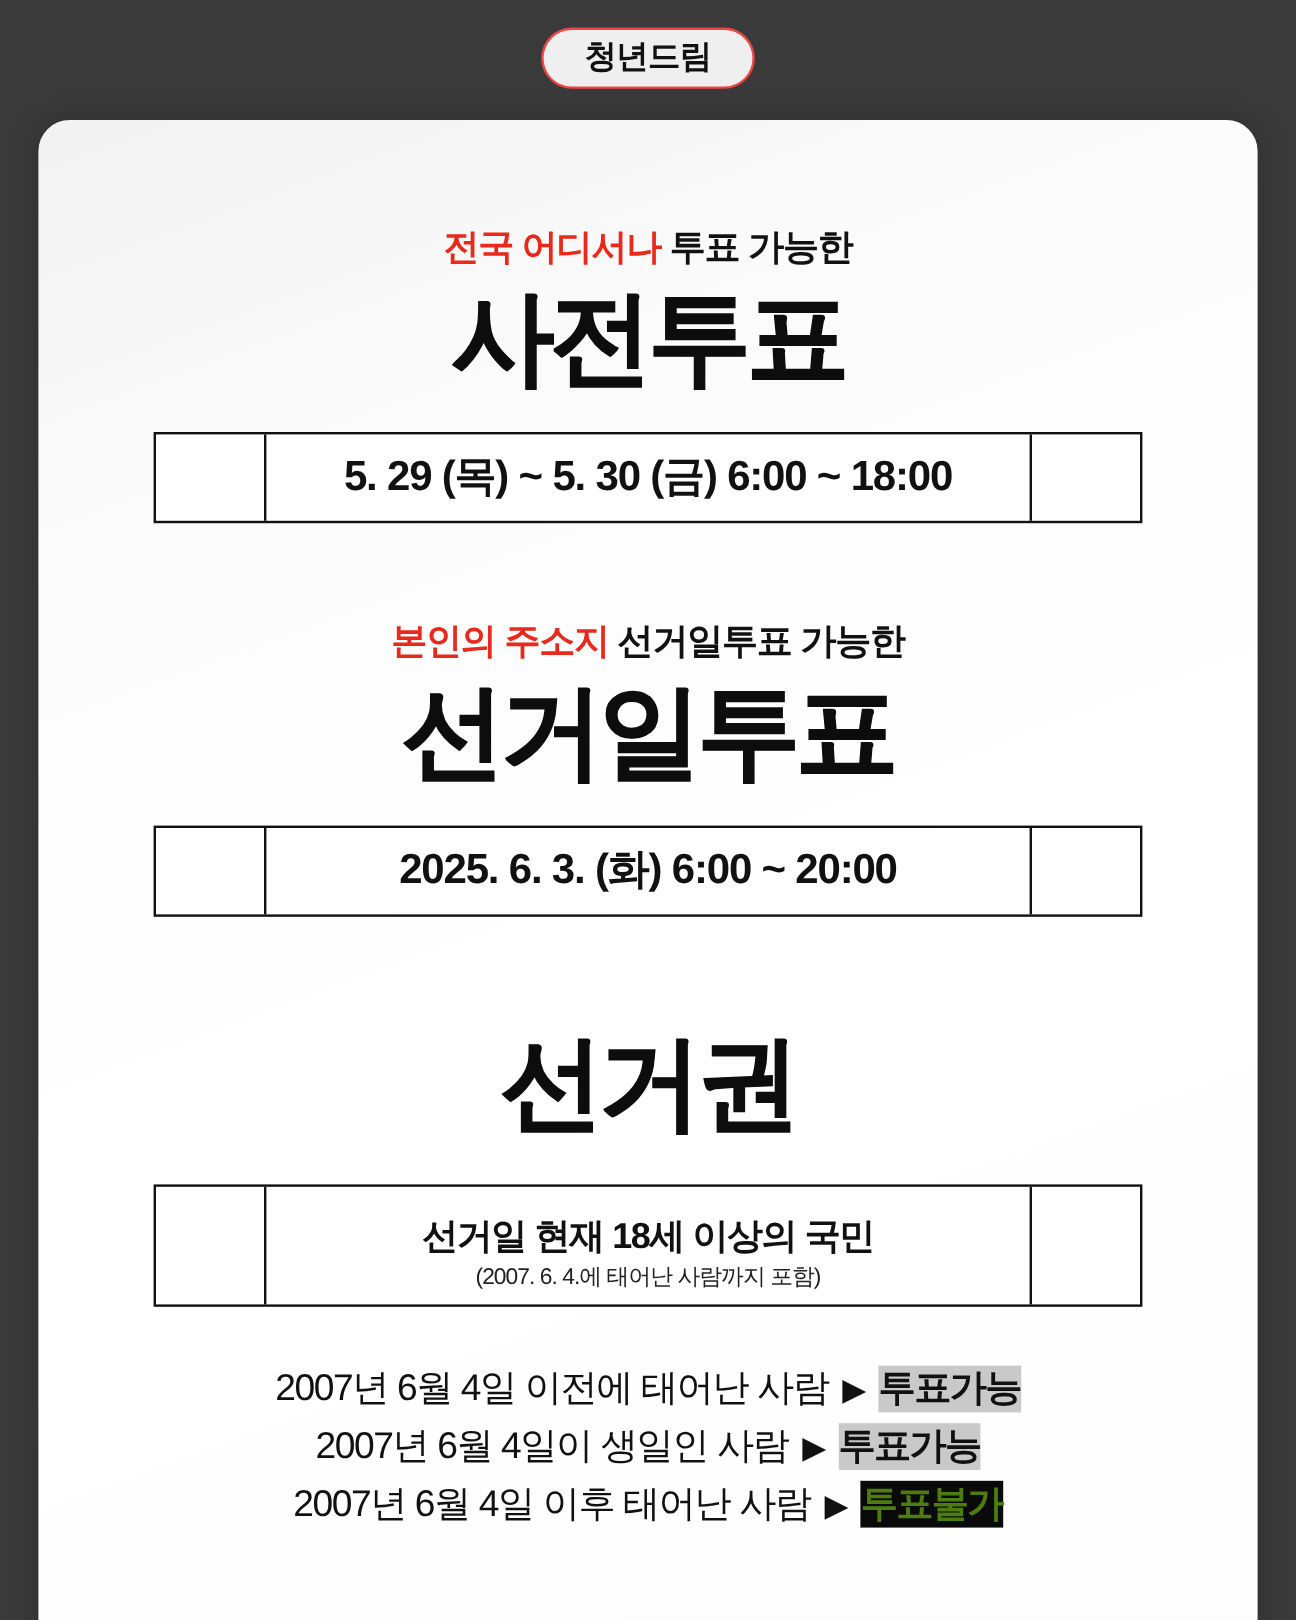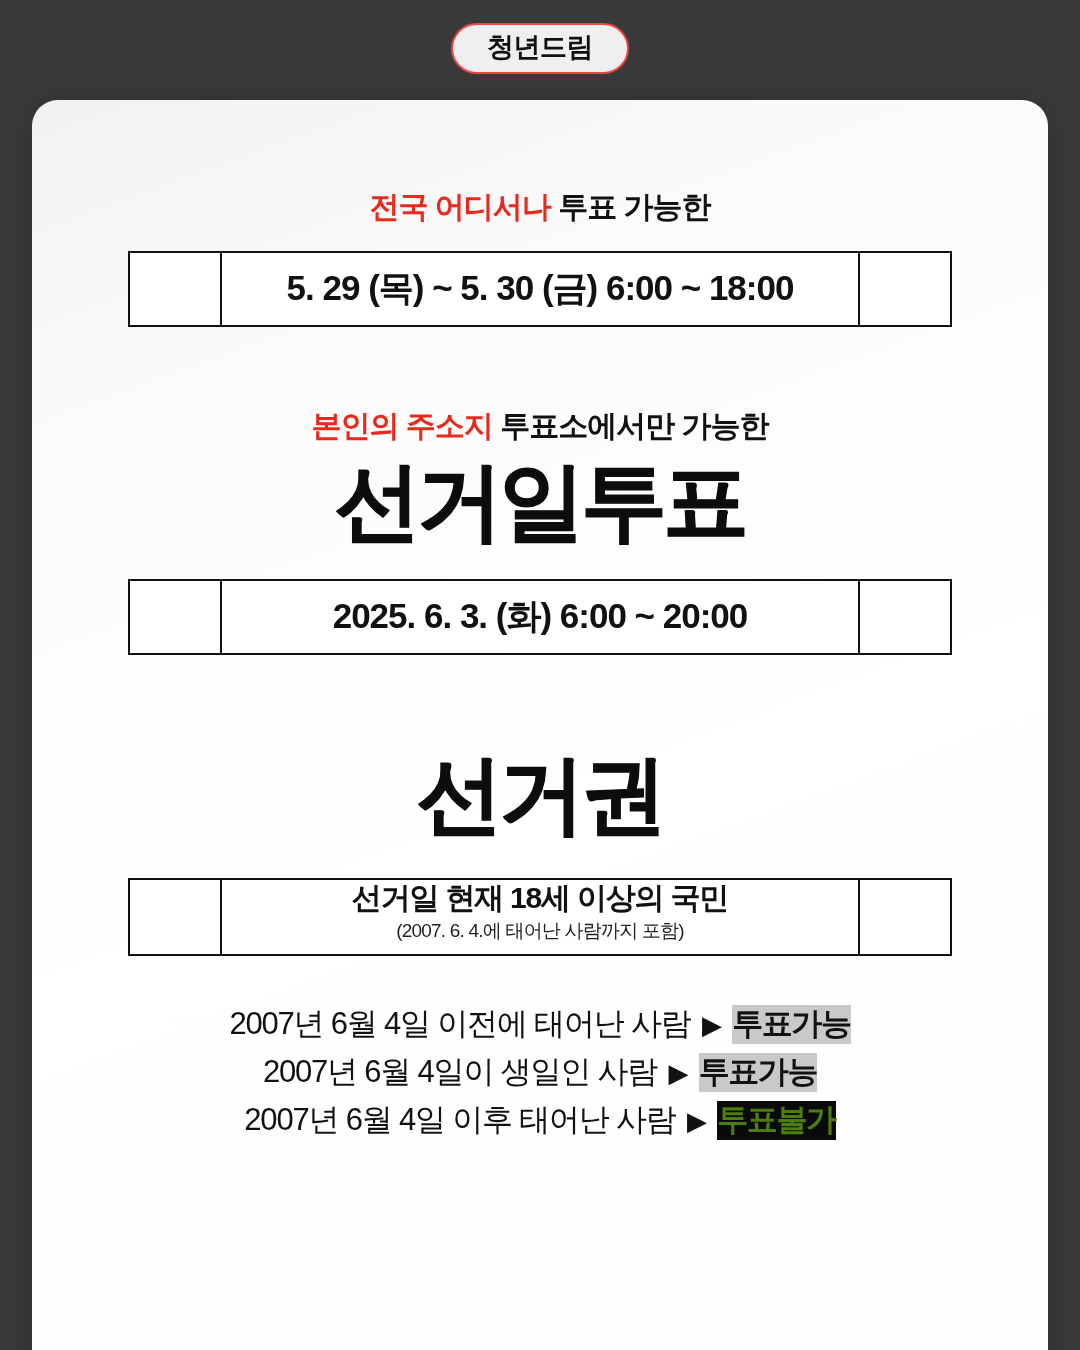--- a/index.html
+++ b/index.html
@@ -99,21 +99,21 @@
     padding: 14px 6px 16px;
   }
   .bar .body .main {
     font-size: 35px;
     font-weight: 700;
     color: #111;
     letter-spacing: -1px;
     line-height: 1.2;
     white-space: nowrap;
   }
-  .bar.eligibility .body { padding: 0 6px 10px; }
+  .bar.eligibility .body { padding: 24px 6px 10px; }
   .bar.eligibility .main {
     font-size: 30px;
     font-weight: 800;
     letter-spacing: -1.2px;
   }
   .bar .sub {
     font-size: 19px;
     font-weight: 500;
     color: #222;
     letter-spacing: -0.8px;
@@ -157,32 +157,33 @@
   <div class="badge-wrap">
     <div class="badge">청년드림</div>
   </div>
 
   <div class="card">
 
     <div class="section s-top1">
       <div class="kicker">
         <span class="hl">전국 어디서나</span><span> 투표 가능한</span>
       </div>
+      <div class="headline s-head">사전투표</div>
       <div class="bar s-bar">
         <div class="cap"></div>
         <div class="body">
           <div class="main">5. 29 (목) ~ 5. 30 (금) 6:00 ~ 18:00</div>
         </div>
         <div class="cap right"></div>
       </div>
     </div>
 
     <div class="section s-top2">
       <div class="kicker">
-        <span class="hl">본인의 주소지</span><span> 투표소에서만 가능한</span>
+        <span class="hl">본인의 주소지</span><span> 선거일투표 가능한</span>
       </div>
       <div class="headline s-head">선거일투표</div>
       <div class="bar s-bar">
         <div class="cap"></div>
         <div class="body">
           <div class="main">2025. 6. 3. (화)  6:00 ~ 20:00</div>
         </div>
         <div class="cap right"></div>
       </div>
     </div>

